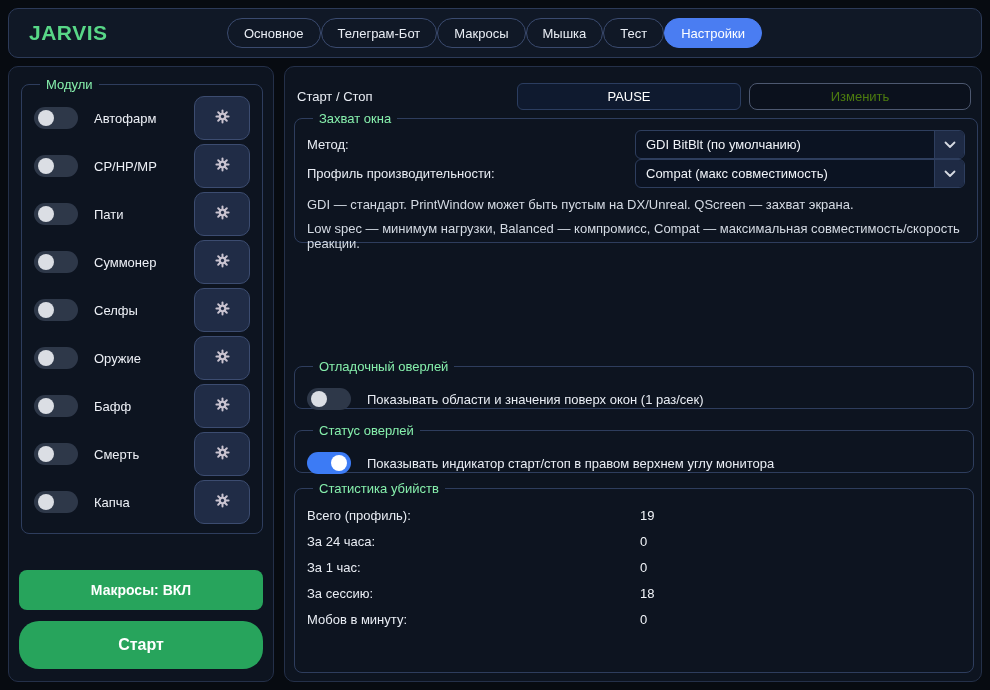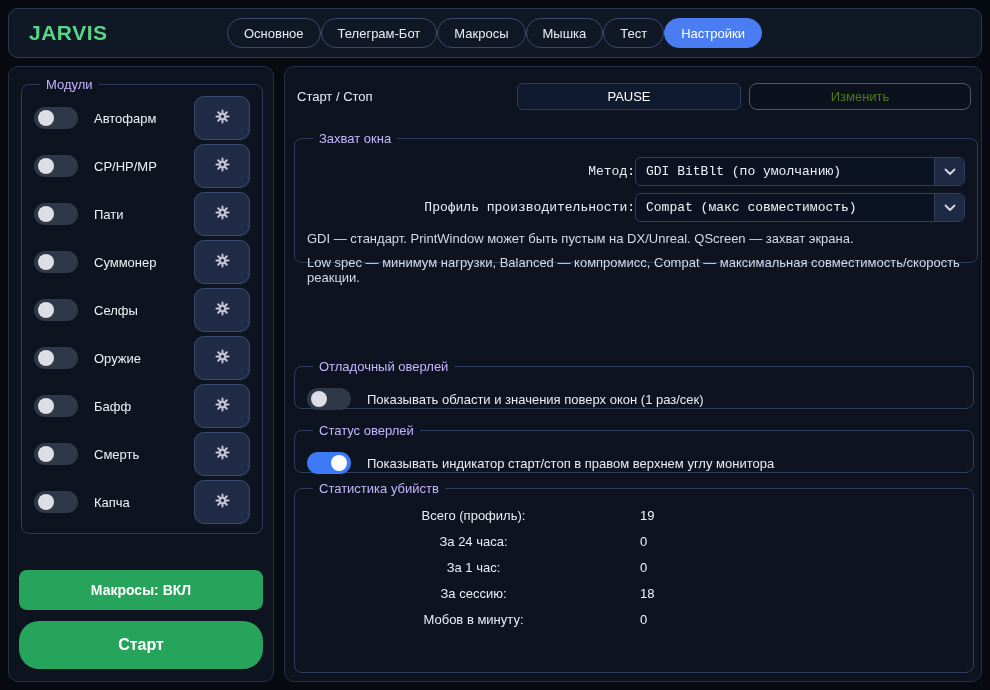--- a/index.html
+++ b/index.html
@@ -37,21 +37,21 @@
     position:absolute; left:284px; top:66px; width:698px; height:616px;
     background:#0d1420; border:1px solid #243049; border-radius:10px;
   }
 
   
   fieldset {
     border:1px solid #2e3d5d; border-radius:8px; margin:0; padding:4px 12px 8px;
     position:absolute;
   }
   legend {
-    font-size:13px; color:#c4b5fd; padding:0 6px; margin-left:6px; font-weight:400;margin-top:28px;
+    font-size:13px; color:#86efac; padding:0 6px; margin-left:6px; font-weight:400;margin-top:28px;
   }
 
   
   .modules-fieldset { left:12px; top:10px; width:242px; height:457px; padding:2px 12px 6px; }
   .module-row { height:48px; display:flex; align-items:center; }
   .module-label { flex:1; margin-left:16px; font-size:13px; color:#eef1f7; }
   .gear-btn {
     width:56px; height:44px; background:#202c46; border:1px solid #3c4c70;
     border-radius:10px; display:flex; align-items:center; justify-content:center;
     cursor:pointer; padding:0; flex-shrink:0;
@@ -87,22 +87,22 @@
     width:224px; height:27px; background:#0f1a2f; border:1px solid #2b3d60;
     border-radius:6px; color:#fff; font-size:13px; font-family:inherit;
     cursor:pointer; margin-right:8px;
   }
   .edit-btn {
     width:222px; height:27px; background:#0b111d; border:1px solid #4d5870;
     border-radius:8px; color:#4d7c0f; font-size:13px; font-family:inherit; cursor:pointer;
   }
 
   
-  .fs-capture { left:9px; top:64px; width:684px; height:132px; }
-  .select-row { display:flex; align-items:center; justify-content:flex-end; margin-top:7px; height:29px;font-family:Liberation Mono, monospace; }
+  .fs-capture { left:9px; top:44px; width:684px; height:132px; }
+  .select-row { display:flex; align-items:center; justify-content:space-between; height:29px; }
   .field-label { font-size:13px; color:#e9edf4; }
   .select {
     width:330px; height:29px; background:#0b1322; border:1px solid #2e3e5e;
     border-radius:6px; display:flex; align-items:center; cursor:pointer; overflow:hidden;
   }
   .select-value { flex:1; padding-left:10px; font-size:13px; color:#f0f3f8; }
   .select-chev {
     width:30px; height:100%; background:#1e2a44; border-left:1px solid #2e3e5e;
     display:flex; align-items:center; justify-content:center; flex-shrink:0;
   }
@@ -111,21 +111,21 @@
   
   .fs-focus  { left:9px; top:198px; width:680px; height:84px; }
   .fs-debug  { left:9px; top:292px; width:680px; height:50px; }
   .fs-status { left:9px; top:356px; width:680px; height:50px; }
   .toggle-row { display:flex; align-items:center; margin-top:9px; height:24px; }
   .toggle-row + .toggle-row { margin-top:11px; }
   .t-label { margin-left:16px; font-size:13px; color:#e9edf4; }
 
   
   .fs-stats { left:9px; top:414px; width:680px; height:192px; padding-top:6px; }
-  .stat-row { display:flex; align-items:center; height:26px;text-align:center; }
+  .stat-row { display:flex; align-items:center; height:26px; }
   .stat-label { width:333px; font-size:13px; color:#e9edf4; }
   .stat-value { font-size:13px; color:#f2f5f9; }
 </style>
 </head>
 <body>
 
 <div class="header">
   <div class="logo">JARVIS</div>
   <div class="tabs">
     <div class="tab">Основное</div>

